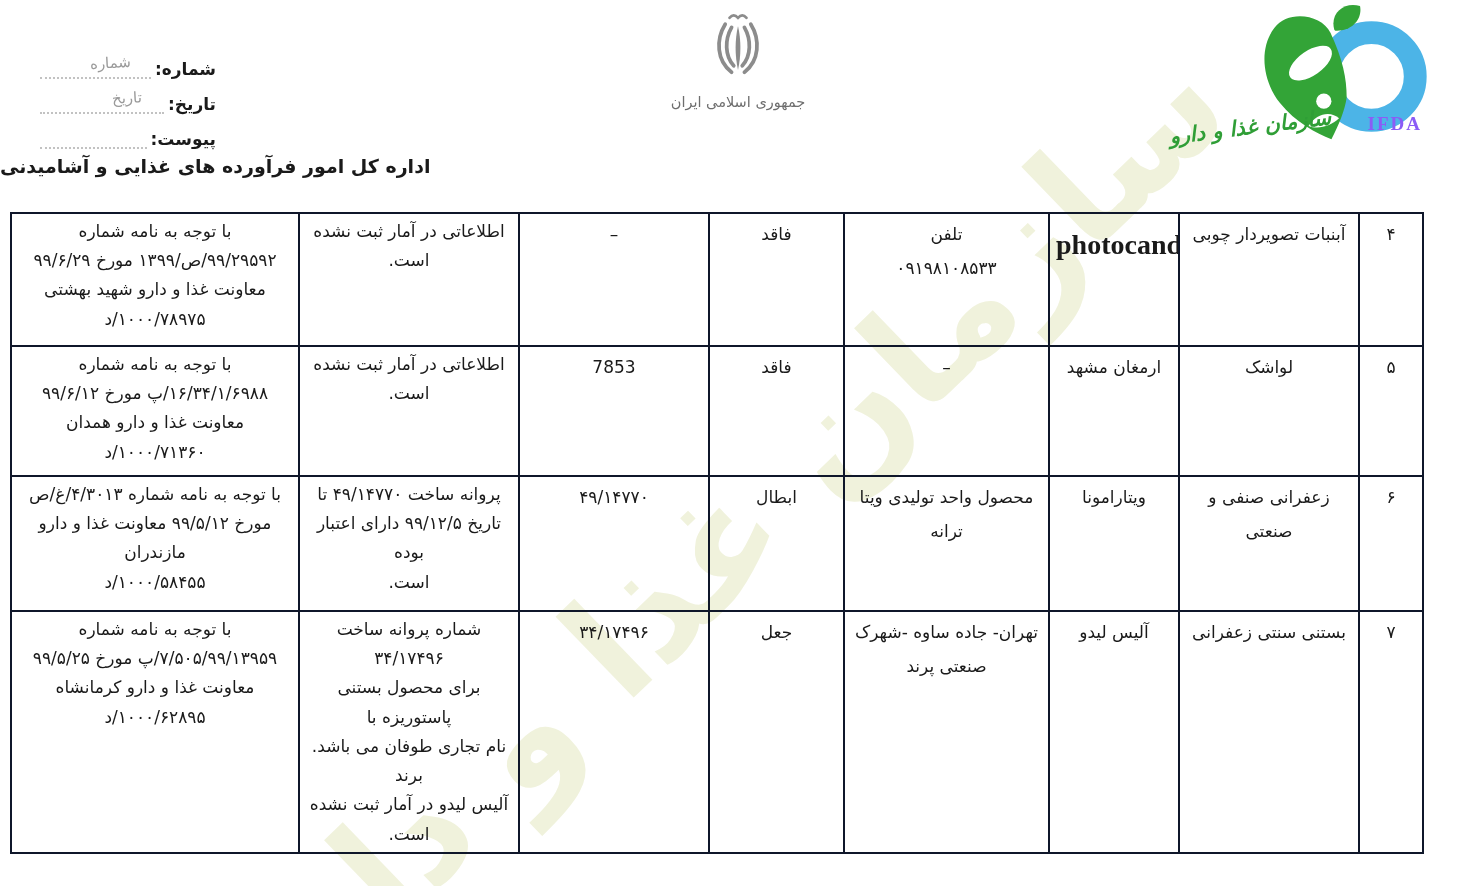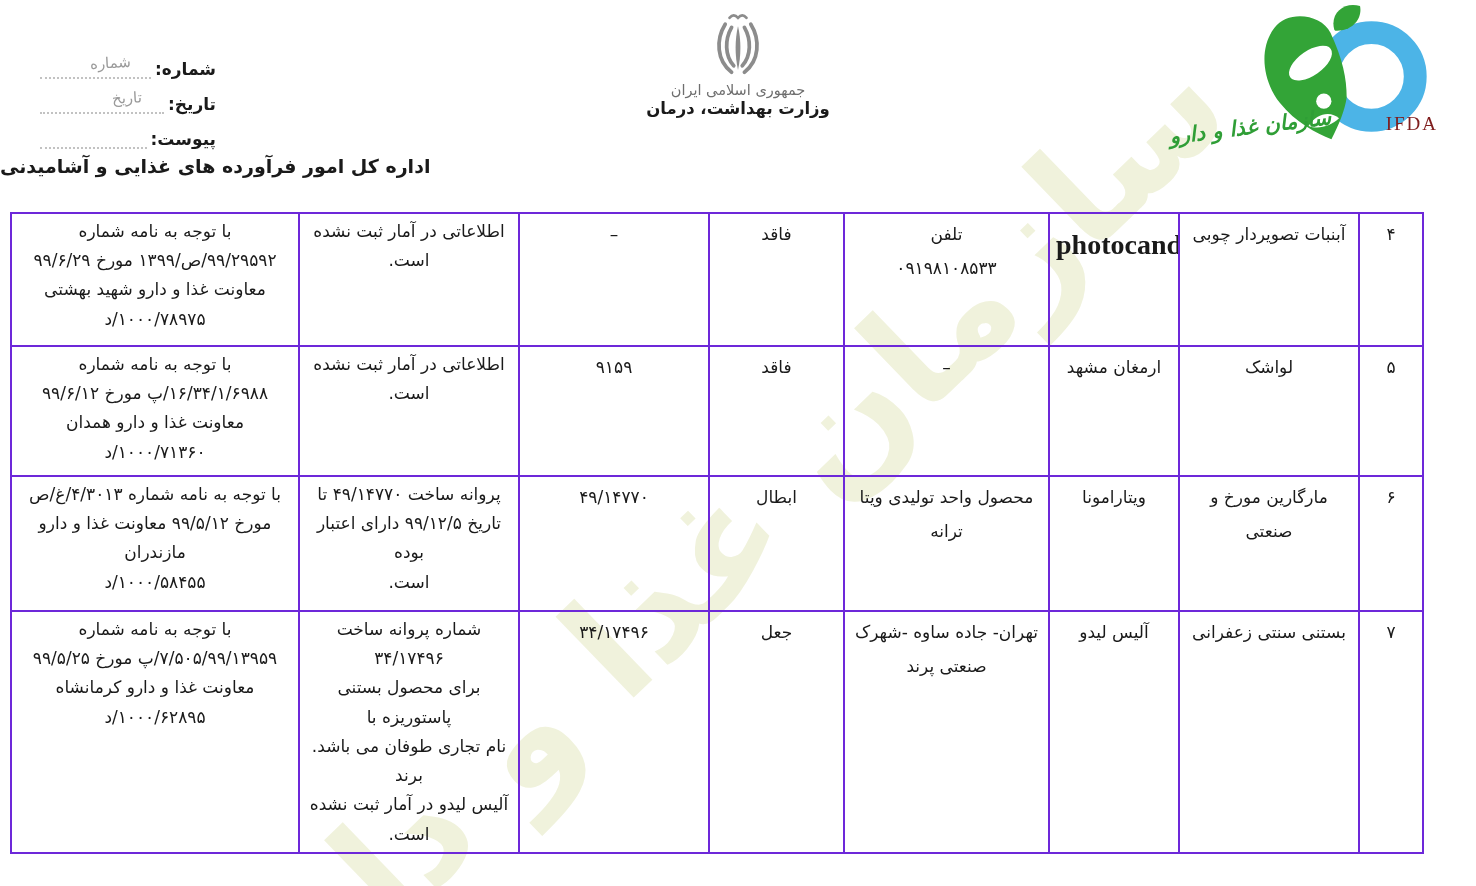--- a/index.html
+++ b/index.html
@@ -19,39 +19,39 @@
   .field-row{display:flex;align-items:flex-end;height:35px;}
   .field-label{font-weight:bold;font-size:17px;white-space:nowrap;margin-left:4px;}
   .dots{flex:1;border-bottom:2px dotted #c2c2c2;position:relative;height:24px;}
   .ph{position:absolute;bottom:5px;right:18%;color:#9a9a9a;font-size:15px;
       transform:rotate(-3deg);white-space:nowrap;}
 
   
   .gov{position:absolute;top:10px;left:50%;transform:translateX(-50%);
        width:340px;text-align:center;}
   .gov .emblem{display:block;margin:0 auto;}
-  .gov-republic{color:#6e6e6e;font-size:14.5px;margin-top:2px;}
+  .gov-republic{color:#6e6e6e;font-size:14.5px;margin-top:14px;}
   .gov-ministry{font-weight:bold;font-size:16.5px;line-height:1.35;}
 
   
   .ifda{position:absolute;top:4px;right:26px;width:220px;height:165px;}
   .ifda svg{position:absolute;top:0;right:10px;}
   .ifda-fa{position:absolute;bottom:30px;right:118px;color:#2f9e36;font-weight:bold;
            font-style:italic;font-size:21px;white-space:nowrap;transform:rotate(-7deg);}
-  .ifda-en{position:absolute;bottom:34px;right:12px;color:#7f1d1d;font-weight:normal;
+  .ifda-en{position:absolute;bottom:34px;right:28px;color:#8b5cf6;font-weight:bold;
            font-family:"Liberation Serif",serif;font-size:19px;letter-spacing:2px;}
 
   
   .dept-title{position:absolute;top:155px;width:100%;text-align:left;
               font-weight:bold;font-size:19px;}
 
   
   table.main{position:absolute;top:212px;right:52px;left:12px;width:1412px;
              border-collapse:collapse;table-layout:fixed;background:transparent;}
-  table.main td{border:2px solid #6d28d9;vertical-align:top;text-align:center;
+  table.main td{border:2px solid #0f172a;vertical-align:top;text-align:center;
                 padding:3px 6px;font-size:17px;line-height:2.0;overflow:hidden;}
   tr.row-4{height:133px;} tr.row-5{height:130px;} tr.row-6{height:135px;} tr.row-7{height:143px;}
   .cell-text{white-space:pre-line;}
   td.col-num{font-size:18px;}
   td.col-info .cell-text, td.col-ref .cell-text{line-height:1.72;}
   td.col-info, td.col-ref{line-height:1.72;}
   .brand-latin .cell-text{font-family:"Liberation Serif",serif;font-weight:bold;
                           font-size:28px;direction:ltr;}
 </style>
 </head>
@@ -87,21 +87,20 @@
         <g fill="none" stroke="#8c8c8c" stroke-linecap="round">
           <path d="M44 14 q8 -9 16 0 q8 -9 16 0" stroke-width="5"></path>
           <path d="M60 30 C66 55 66 85 60 112 C54 85 54 55 60 30 Z" fill="#8c8c8c" stroke="none"></path>
           <path d="M48 32 C35 55 35 85 52 104" stroke-width="7"></path>
           <path d="M72 32 C85 55 85 85 68 104" stroke-width="7"></path>
           <path d="M36 26 C18 55 20 95 48 116" stroke-width="7"></path>
           <path d="M84 26 C102 55 100 95 72 116" stroke-width="7"></path>
         </g>
       </svg>
       <div class="gov-republic">جمهوری اسلامی ایران</div>
-      <div class="gov-ministry">وزارت بهداشت، درمان</div>
     </div>
 
     <div class="ifda">
       <svg viewBox="0 0 210 150" width="200" height="143" aria-hidden="true">
         <circle cx="138" cy="76" r="46" fill="none" stroke="#4cb4e7" stroke-width="24"></circle>
         <path d="M95 30 C85 10 50 6 36 25 C20 46 23 80 42 104 C58 124 80 136 96 142
                  C104 126 110 112 112 98 C112 78 108 58 95 30 Z" fill="#33a437"></path>
         <path d="M99 27 C94 9 110 -3 126 2 C129 16 117 29 100 28 Z" fill="#33a437"></path>
         <ellipse cx="74" cy="62" rx="26" ry="13" fill="#ffffff" transform="rotate(-35 74 62)"></ellipse>
         <circle cx="88" cy="102" r="8" fill="#ffffff"></circle>
@@ -166,39 +165,39 @@
           <td class="col-brand">
               <div class="cell-text">ارمغان مشهد</div>
             </td>
           <td class="col-address">
               <div class="cell-text">–</div>
             </td>
           <td class="col-status">
               <div class="cell-text">فاقد</div>
             </td>
           <td class="col-license">
-              <div class="cell-text">۹۱۵۹</div>
+              <div class="cell-text">7853</div>
             </td>
           <td class="col-info">
               <div class="cell-text">اطلاعاتی در آمار ثبت نشده
 است.</div>
             </td>
           <td class="col-ref">
               <div class="cell-text">با توجه به نامه شماره
 ۱۶/۳۴/۱/۶۹۸۸/پ مورخ ۹۹/۶/۱۲
 معاونت غذا و دارو همدان
 ۱۰۰۰/۷۱۳۶۰/د</div>
             </td>
         </tr>
         <tr class="row-6">
           <td class="col-num">
               <div class="cell-text">۶</div>
             </td>
           <td class="col-product">
-              <div class="cell-text">مارگارین مورخ و
+              <div class="cell-text">زعفرانی صنفی و
 صنعتی</div>
             </td>
           <td class="col-brand">
               <div class="cell-text">ویتارامونا</div>
             </td>
           <td class="col-address">
               <div class="cell-text">محصول واحد تولیدی ویتا
 ترانه</div>
             </td>
           <td class="col-status">

